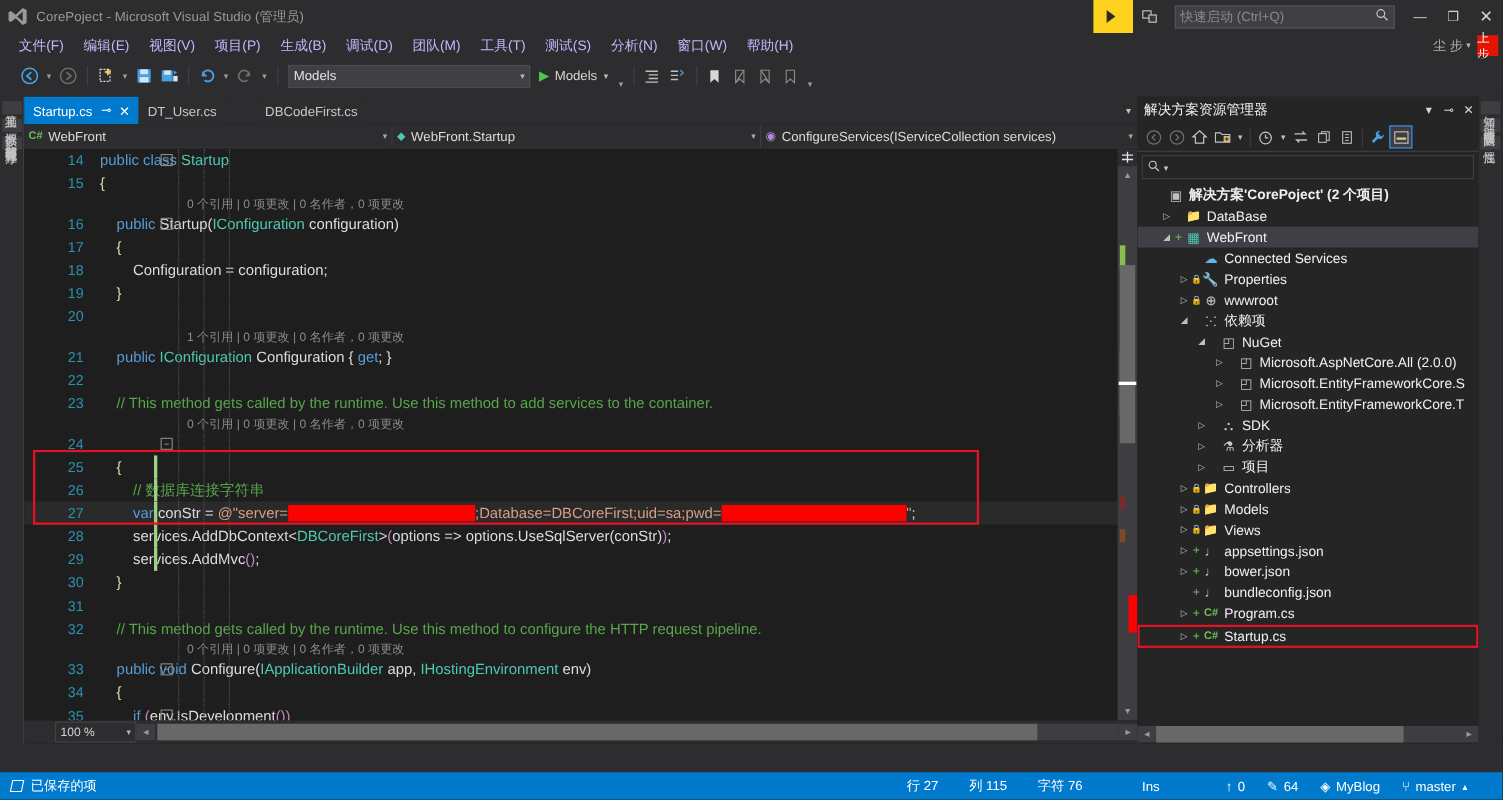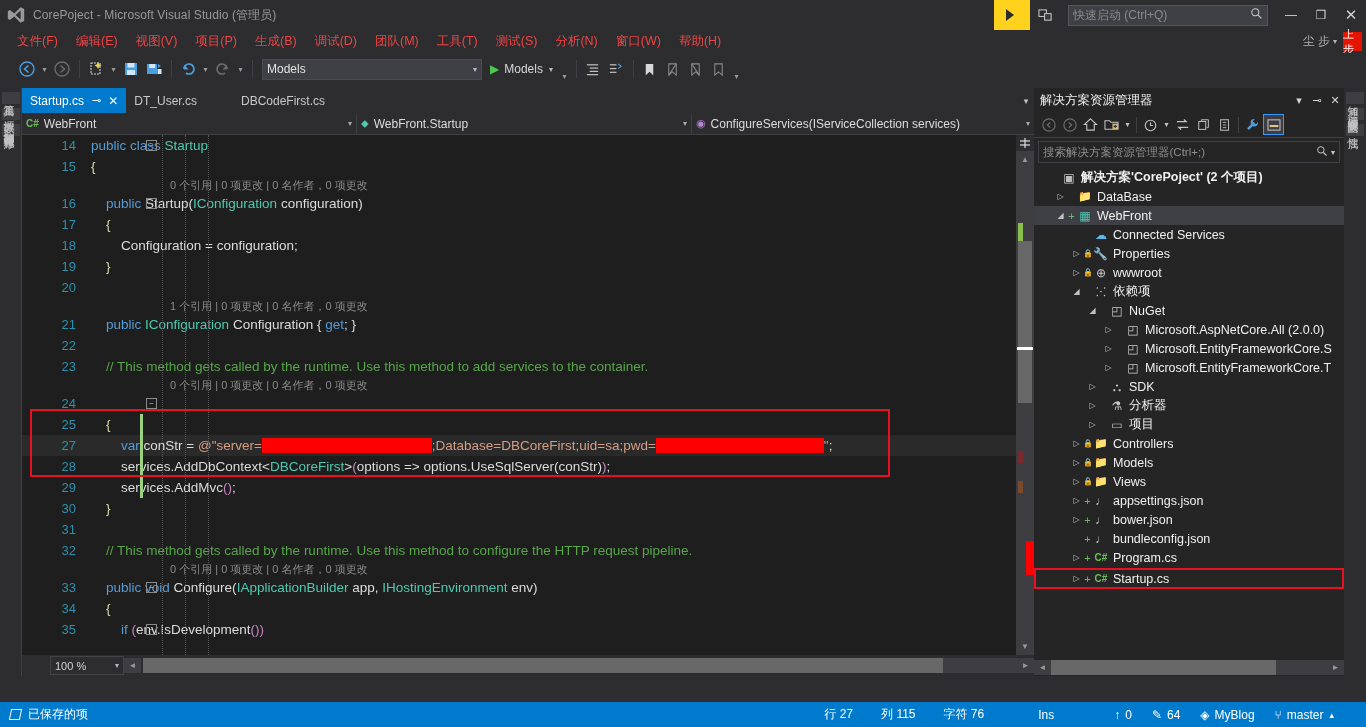--- a/index.html
+++ b/index.html
@@ -49,21 +49,21 @@
     color: #d0d0d0; font-size: 12px;
   }
   .wbtn.close { font-size: 15px; }
 
   
   .menubar {
     position: absolute; top: 30px; left: 0; width: 1366px; height: 23px;
     display: flex; align-items: center; padding-left: 8px;
   }
   .menu-item {
-    color: #ef4444; font-size: 12.5px; padding: 2px 9px; white-space: nowrap;
+    color: #c4b5fd; font-size: 12.5px; padding: 2px 9px; white-space: nowrap;
   }
   .mb-right {
     position: absolute; right: 4px; top: 30px; height: 23px;
     display: flex; align-items: center;
   }
   .mb-right .user { color: #b5b5b5; font-size: 12px; margin-right: 3px; }
   .mb-right .caret { color: #b5b5b5; font-size: 8px; margin-right: 6px; }
   .mb-right .avatar {
     width: 19px; height: 19px; background: #e51400; color: #fff; font-size: 11px;
     display: flex; align-items: center; justify-content: center;
@@ -521,20 +521,21 @@
           <div class="line"><span class="gutter-num">18</span><span class="codetext">        Configuration = configuration;</span></div>
           <div class="line"><span class="gutter-num">19</span><span class="codetext">    <span class="br">}</span></span></div>
           <div class="line"><span class="gutter-num">20</span><span class="codetext"></span></div>
           <div class="codelens"><span class="codetext">1 个引用 | 0 项更改 | 0 名作者，0 项更改</span></div>
           <div class="line"><span class="gutter-num">21</span><span class="codetext">    <span class="kw">public</span> <span class="ty">IConfiguration</span> Configuration { <span class="kw">get</span>; }</span></div>
           <div class="line"><span class="gutter-num">22</span><span class="codetext"></span></div>
           <div class="line"><span class="gutter-num">23</span><span class="codetext">    <span class="cm">// This method gets called by the runtime. Use this method to add services to the container.</span></span></div>
           <div class="codelens"><span class="codetext">0 个引用 | 0 项更改 | 0 名作者，0 项更改</span></div>
           <div class="line"><span class="gutter-num">24</span><span class="fold">−</span></div>
           <div class="line"><span class="gutter-num">25</span><span class="chgbar" style="top: 0px; height: 21px;"></span><span class="codetext">    <span class="br">{</span></span></div>
+          <div class="line"><span class="gutter-num">26</span><span class="chgbar" style="top: 0px; height: 21px;"></span><span class="codetext">        <span class="cm">// 数据库连接字符串</span></span></div>
           <div class="line hl"><span class="gutter-num">27</span><span class="chgbar" style="top: 0px; height: 21px;"></span><span class="codetext">        <span class="kw">var</span> conStr = <span class="st">@"server=</span><span class="redact" style="width:170px"></span><span class="st">;Database=DBCoreFirst;uid=sa;pwd=</span><span class="redact" style="width:168px"></span><span class="st">"</span><span class="br">;</span></span></div>
           <div class="line"><span class="gutter-num">28</span><span class="chgbar" style="top: 0px; height: 21px;"></span><span class="codetext">        services.AddDbContext&lt;<span class="ty">DBCoreFirst</span>&gt;<span class="purp">(</span>options =&gt; options.UseSqlServer(conStr)<span class="purp">)</span>;</span></div>
           <div class="line"><span class="gutter-num">29</span><span class="chgbar" style="top: 0px; height: 21px;"></span><span class="codetext">        services.AddMvc<span class="purp">()</span>;</span></div>
           <div class="line"><span class="gutter-num">30</span><span class="codetext">    <span class="br">}</span></span></div>
           <div class="line"><span class="gutter-num">31</span><span class="codetext"></span></div>
           <div class="line"><span class="gutter-num">32</span><span class="codetext">    <span class="cm">// This method gets called by the runtime. Use this method to configure the HTTP request pipeline.</span></span></div>
           <div class="codelens"><span class="codetext">0 个引用 | 0 项更改 | 0 名作者，0 项更改</span></div>
           <div class="line"><span class="gutter-num">33</span><span class="fold">−</span><span class="codetext">    <span class="kw">public</span> <span class="kw">void</span> Configure(<span class="ty">IApplicationBuilder</span> app, <span class="ty">IHostingEnvironment</span> env)</span></div>
           <div class="line"><span class="gutter-num">34</span><span class="codetext">    <span class="br">{</span></span></div>
           <div class="line"><span class="gutter-num">35</span><span class="fold">−</span><span class="codetext">        <span class="kw">if</span> <span class="purp">(</span>env.IsDevelopment<span class="purp">()</span><span class="purp">)</span></span></div>
@@ -647,21 +648,20 @@
       </div>
       <div class="se-ti sel">
         <svg width="14" height="12" viewBox="0 0 16 14">
             <rect x="1" y="1" width="14" height="12" fill="none" stroke="#c2c2c2" stroke-width="1.2"></rect>
             <rect x="3" y="7" width="10" height="2.4" fill="#e0c98a"></rect>
           </svg>
       </div>
     </div>
 
     <div class="se-search">
-      <span class="ph">搜索解决方案资源管理器(Ctrl+;)</span>
       <span class="mag">
         <svg width="12" height="12" viewBox="0 0 16 16">
             <circle cx="6.5" cy="6.5" r="4.3" fill="none" stroke="#c7c7c7" stroke-width="1.3"></circle>
             <line x1="9.7" y1="9.7" x2="14" y2="14" stroke="#c7c7c7" stroke-width="1.5"></line>
           </svg>
       </span>
       <span class="cc">▾</span>
     </div>
 
     <div class="tree" id="se-tree">

